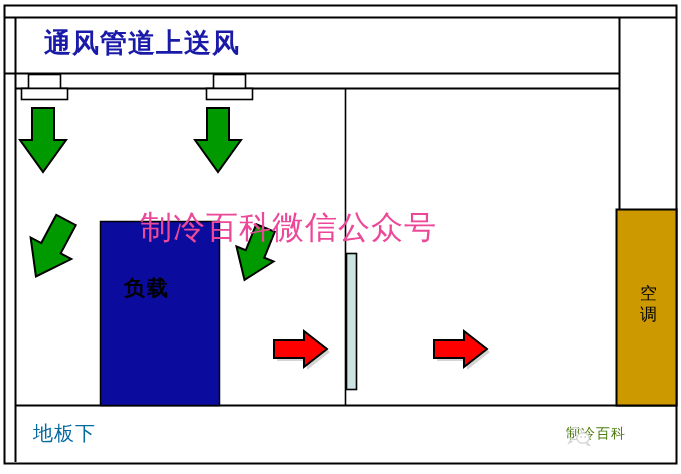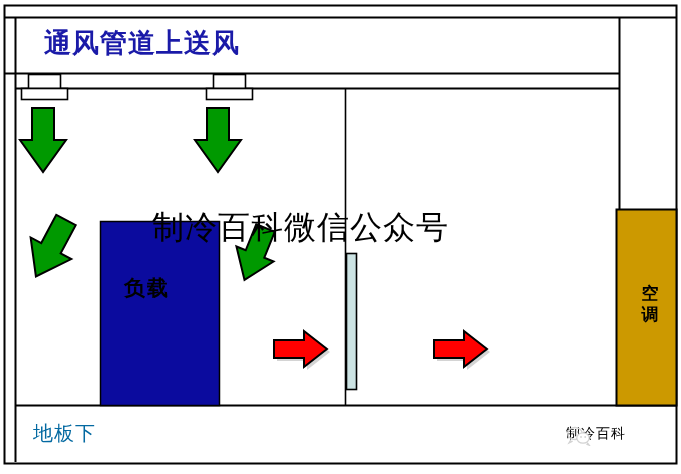--- a/index.html
+++ b/index.html
@@ -47,50 +47,49 @@
   }
   #ac-label {
     left: 640px;
     top: 283px;
     font-family: "DejaVu Sans", "Liberation Sans", sans-serif;
     font-size: 17px;
     color: #000000;
     width: 20px;
     white-space: normal;
     line-height: 1.25;
-    text-align: center;
-    font-weight: bold;
+    text-align: left;
   }
   #underfloor-label {
     left: 33px;
     top: 423px;
     font-family: "DejaVu Sans", "Liberation Sans", sans-serif;
     font-size: 20px;
     color: #0369a1;
     letter-spacing: 1px;
   }
   #watermark-text {
-    left: 152px;
+    left: 140px;
     top: 211px;
     font-family: "DejaVu Serif", "Liberation Serif", serif;
     font-size: 32px;
-    color: #000000;
+    color: #ec4899;
     letter-spacing: 1px;
   }
   #brand-watermark {
     left: 566px;
     top: 426px;
     display: flex;
     align-items: center;
     gap: 6px;
   }
   #brand-watermark .bw-text {
     font-family: "DejaVu Sans", "Liberation Sans", sans-serif;
     font-size: 14px;
-    color: #000000;
+    color: #4d7c0f;
     letter-spacing: 1px;
   }
 </style>
 </head>
 <body>
 
 <div id="stage">
 
   <svg width="681" height="474" viewBox="0 0 681 474">
 

